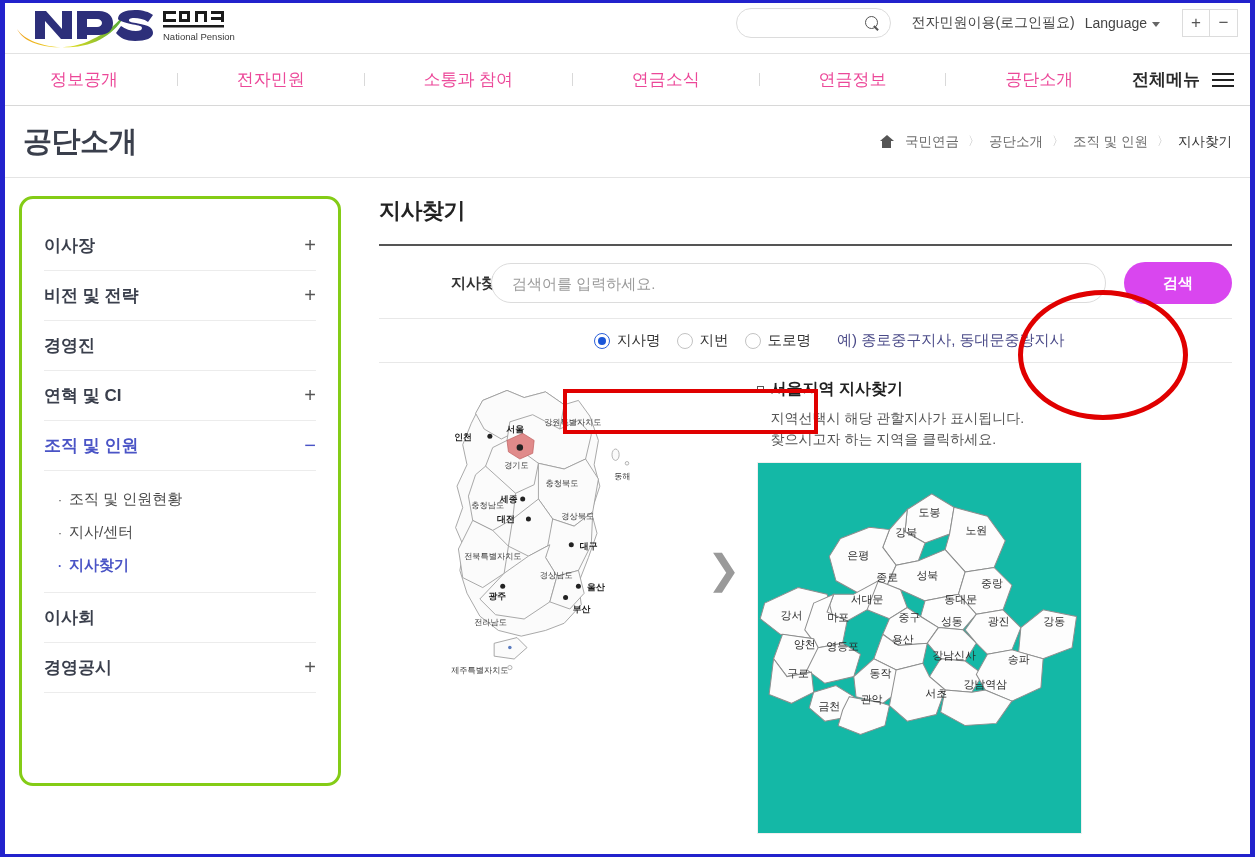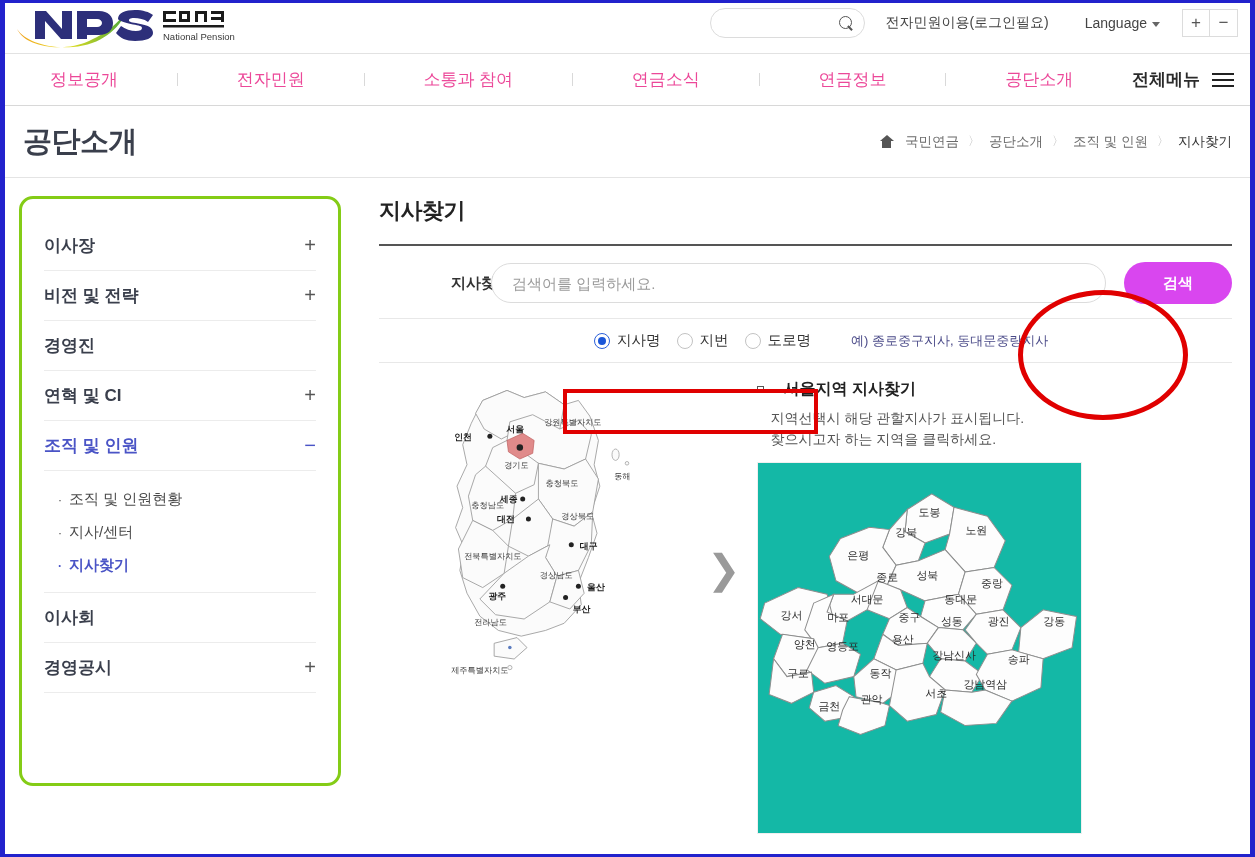--- a/index.html
+++ b/index.html
@@ -51,21 +51,21 @@
     content:""; position:absolute; left:0; top:0;
     width:11px; height:11px; border:1.6px solid #555; border-radius:50%;
   }
   .mag::after {
     content:""; position:absolute; left:9px; top:9px;
     width:6px; height:1.6px; background:#555; transform:rotate(45deg);
     transform-origin: left center;
   }
   .top-link {
     font-size: 14px; color: #444; white-space: nowrap;
-    margin-right: 36px; cursor: pointer; text-align: right;
+    margin-right: 10px; cursor: pointer; text-align: right;
   }
   .lang {
     font-size: 14px; color: #444; white-space: nowrap;
     margin-right: 22px; cursor: pointer;
     display: flex; align-items: center; gap: 5px;
   }
   .chev-d {
     width: 0; height: 0;
     border-left: 4px solid transparent;
     border-right: 4px solid transparent;
@@ -211,32 +211,32 @@
   .rad {
     width: 16px; height: 16px; border-radius: 50%;
     border: 1.5px solid #c3c3c3; background: #fff;
     display: inline-block; position: relative;
   }
   .rad.on { border: 1.5px solid #2b5fd9; }
   .rad.on::after {
     content:""; position:absolute; left:3px; top:3px;
     width: 8px; height: 8px; border-radius: 50%; background: #1b56d8;
   }
-  .eg { font-size: 13px; color: #4a4a88; margin-left: 24px; white-space: nowrap; text-align: right; }
+  .eg { font-size: 15px; color: #4a4a88; margin-left: 10px; white-space: nowrap; text-align: right; }
 
   
   .maps-row { display: flex; align-items: flex-start; padding-top: 16px; }
   .korea-map { width: 300px; position: relative; margin-left: 18px; }
   .arrow-chev {
     margin: 170px 16px 0 10px;
     font-size: 40px; color: #9a9a9a; font-weight: bold; line-height: 1;
   }
   .seoul-panel { flex: 1; }
   .seoul-h3 {
-    display: flex; align-items: center; gap: 20px;
+    display: flex; align-items: center; gap: 7px;
     font-size: 16px; font-weight: bold; color: #222; margin-bottom: 8px;
   }
   .sq { width: 7px; height: 7px; border: 1.5px solid #555; display:inline-block; }
   .seoul-desc { font-size: 14px; color: #555; line-height: 1.5; margin-left: 14px; }
   .seoul-map-box {
     margin-top: 12px; margin-left: 0;
     width: 325px; height: 372px;
     background: #14b8a6;
     border: 1px solid #efefef;
     position: relative;

